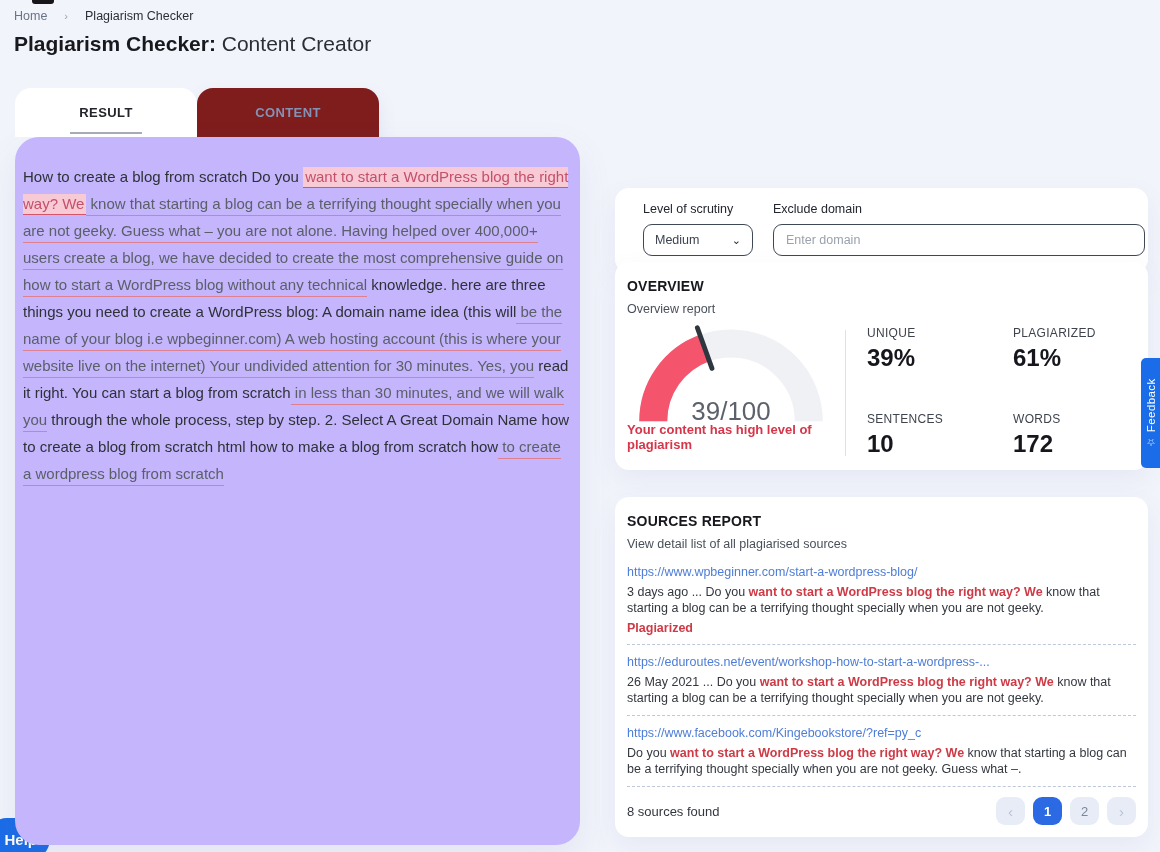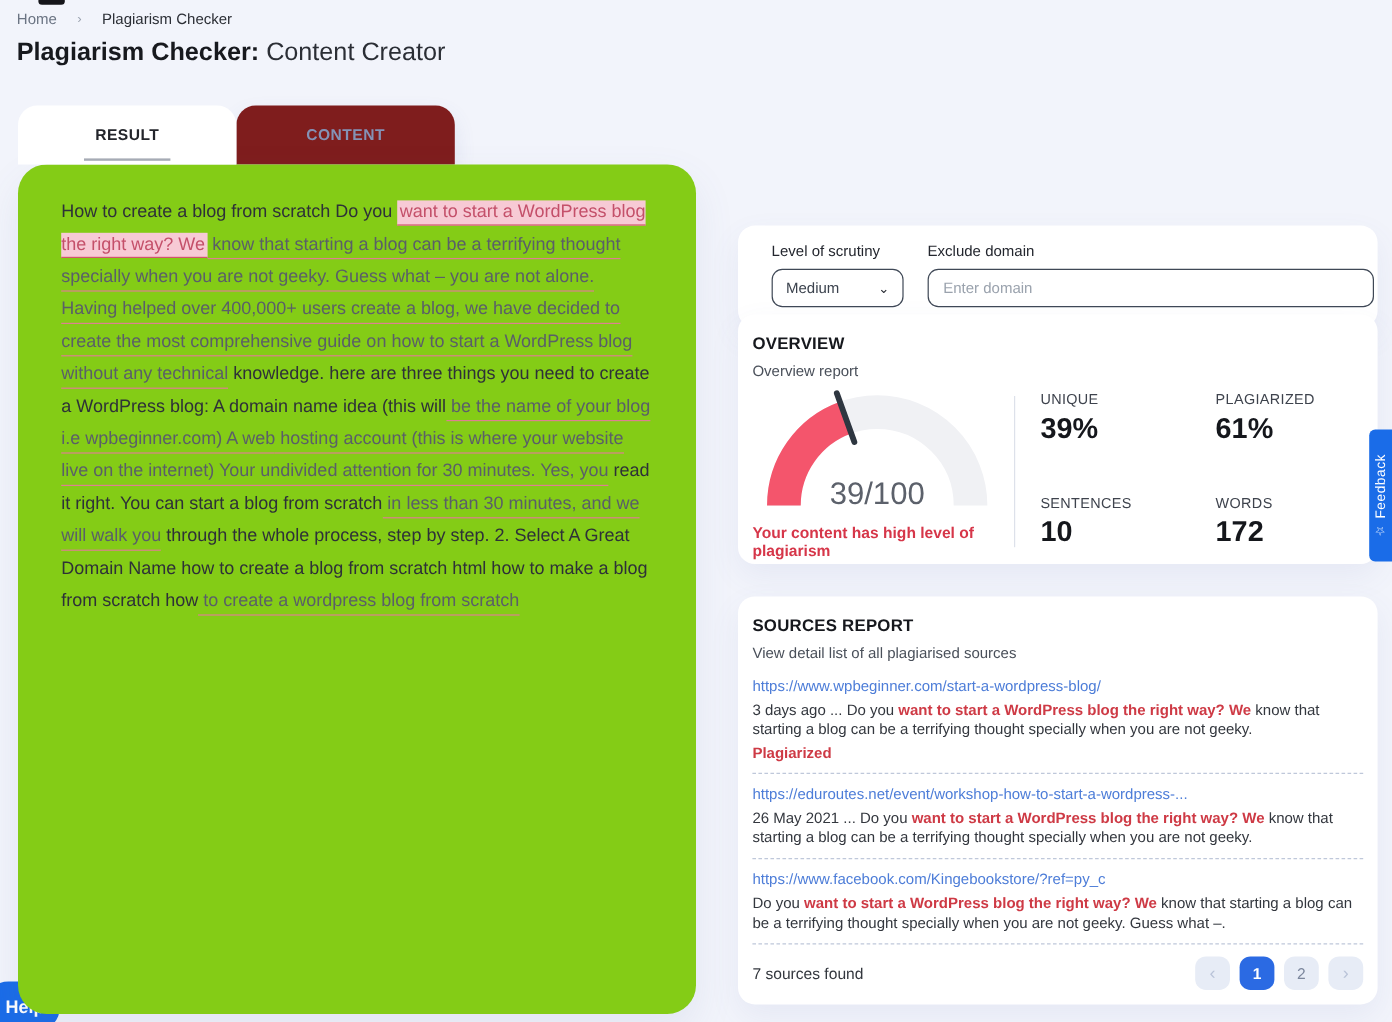--- a/index.html
+++ b/index.html
@@ -25,22 +25,22 @@
   
   .tabs { left:15px; top:88px; display:flex; }
   .tab { width:182px; height:49px; display:flex; align-items:center; justify-content:center;
          font-size:13px; font-weight:700; letter-spacing:.4px; border-radius:16px 16px 0 0; cursor:pointer; position:relative; }
   .tab.active { background:#ffffff; color:#23252b; z-index:2; }
   .tab.active::after { content:""; position:absolute; bottom:3px; left:50%; transform:translateX(-50%);
          width:72px; height:2px; background:#a6abb5; }
   .tab.inactive { background:#7f1d1d; color:#8492b6; box-shadow:0 8px 18px rgba(90,110,170,.12); }
 
   
-  .doc-card { left:15px; top:137px; width:565px; height:708px; background:#84cc16; border-radius:24px;
-              box-shadow:0 14px 34px rgba(90,105,160,.10); padding:26px 36px; z-index:1; }
+  .doc-card { left:15px; top:137px; width:565px; height:708px; background:#c4b5fd; border-radius:24px;
+              box-shadow:0 14px 34px rgba(90,105,160,.10); padding:26px 8px; z-index:1; }
   .doc-text { font-size:15px; line-height:27px; color:#2e3138; }
   .seg-underline { color:#5a5f68; border-bottom:1px solid #dd8090; padding-bottom:3px; }
   .seg-highlight { background:#f7cad5; color:#c4506a; border-bottom:1px solid #d2556c; padding:1px 2px 2px 2px; }
 
   
   .card { background:#fff; border-radius:14px; box-shadow:0 10px 26px rgba(90,105,160,.08); }
   .filter-card { left:615px; top:148px; width:533px; height:85px; padding:14px 28px; display:flex; gap:20px;margin-top:40px; }
   .field-label { font-size:12.5px; color:#23262e; margin-bottom:8px; }
   .select-box { width:110px; height:32px; border:1px solid #3f4856; border-radius:9px; display:flex;
                 align-items:center; justify-content:space-between; padding:0 11px; cursor:pointer;
@@ -48,21 +48,21 @@
   .select-box .chev { font-size:11px; color:#23262e; }
   .domain-input { width:372px; height:32px; border:1px solid #3f4856; border-radius:9px; padding:0 12px;
                 font-size:12.5px; color:#3c434e; outline:none; background:#fff;
                 font-family:"Liberation Sans", sans-serif; }
   .domain-input::placeholder { color:#9aa2ad; }
 
   .overview-card { left:615px; top:262px; width:533px; height:208px; padding:16px 12px; }
   .card-title { font-size:14px; font-weight:700; color:#16181d; letter-spacing:.2px; }
   .card-subtitle { font-size:12.5px; color:#4a505a; margin-top:8px; }
   .gauge-wrap { position:absolute; left:18px; top:62px; width:200px; }
-  .gauge-caption { position:absolute; left:12px; top:174px; width:230px; font-size:13px; font-weight:600; color:#d63649; }
+  .gauge-caption { position:absolute; left:12px; top:160px; width:230px; font-size:13px; font-weight:600; color:#d63649; }
   .stats-divider { position:absolute; left:230px; top:68px; width:1px; height:126px; background:#dde1ea; }
   .stats-grid { position:absolute; left:252px; top:64px; display:grid; grid-template-columns:146px 146px; row-gap:40px; }
   .stat-label { font-size:12px; color:#3e434d; letter-spacing:.3px; }
   .stat-value { font-size:24px; font-weight:600; color:#15171c; margin-top:4px; }
 
   .sources-card { left:615px; top:497px; width:533px; height:340px; padding:16px 12px 12px 12px; }
   .source-list { margin-top:14px; }
   .src-url { display:block; font-size:12.5px; color:#4d7dd8; text-decoration:none; margin-bottom:5px; cursor:pointer; }
   .src-desc { font-size:12.5px; line-height:16px; color:#33373e; }
   .src-desc .hl { color:#ce3a45; font-weight:700; }
@@ -172,21 +172,21 @@
         <div class="src-desc"><span>26 May 2021 ... Do you </span><span class="hl">want to start a WordPress blog the right way? We</span><span> know that starting a blog can be a terrifying thought specially when you are not geeky.</span></div>
         <div class="dashed"></div>
       </div>
       <div>
         <a class="src-url" href="#">https://www.facebook.com/Kingebookstore/?ref=py_c</a>
         <div class="src-desc"><span>Do you </span><span class="hl">want to start a WordPress blog the right way? We</span><span> know that starting a blog can be a terrifying thought specially when you are not geeky. Guess what –.</span></div>
         <div class="dashed"></div>
       </div>
     </div>
   <div class="sources-footer">
-    <div class="found-text">7 sources found</div>
+    <div class="found-text">8 sources found</div>
     <div class="pagination" id="pagination">
         <div class="page-btn arrow">‹</div>
         <div class="page-btn active">1</div>
         <div class="page-btn ">2</div>
         <div class="page-btn arrow">›</div>
       </div>
   </div>
 </div>
 
 <div class="abs feedback-tab">

